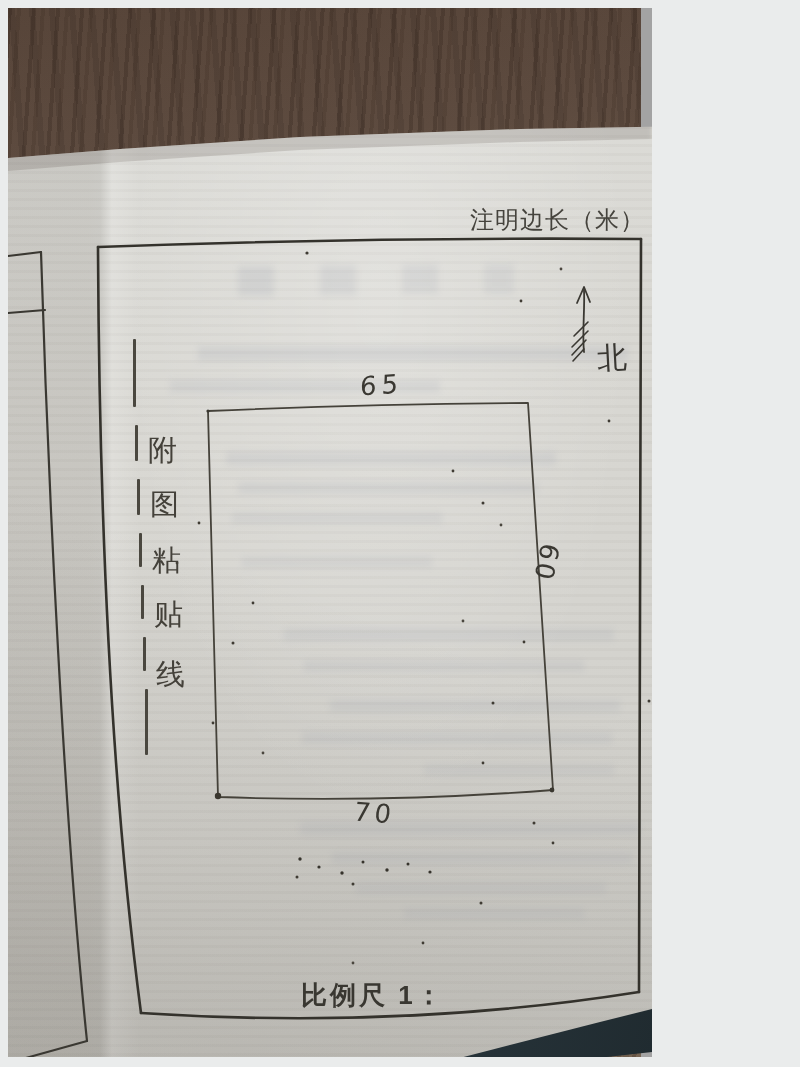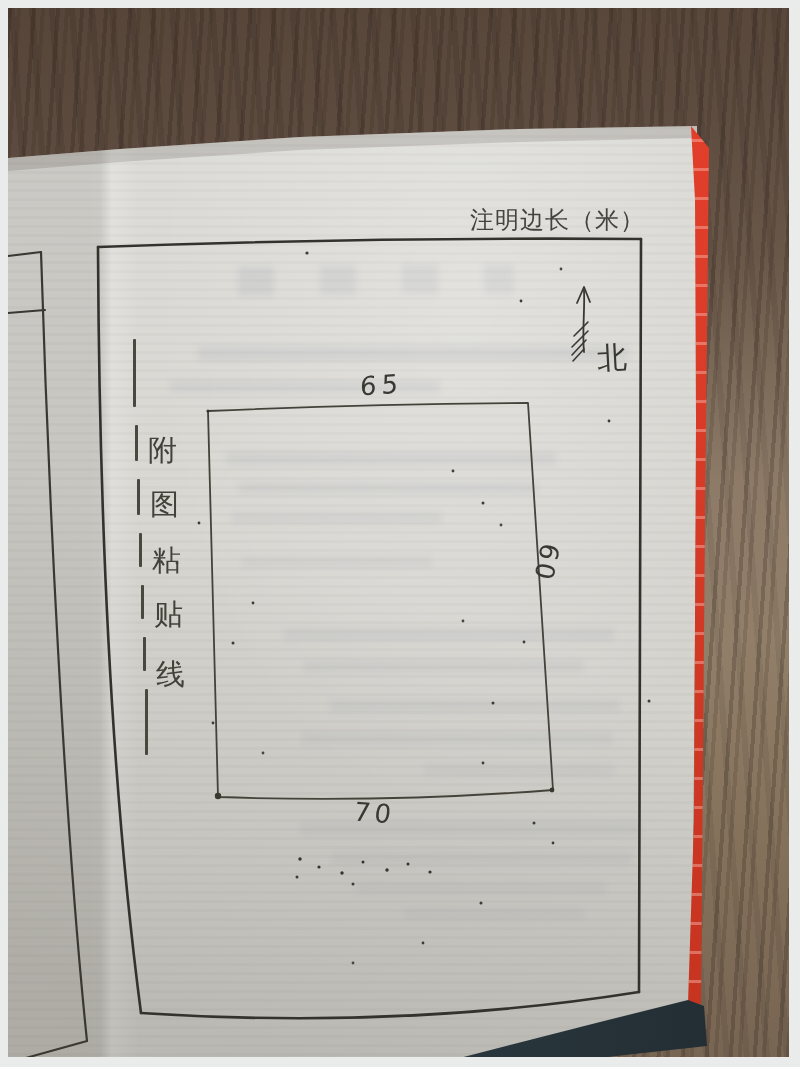--- a/index.html
+++ b/index.html
@@ -1,16 +1,16 @@
 <!DOCTYPE html>
 <html style="--cover-red: #d63b27; --cover-dark: #2c3a41; --paper: #d9d8d3; --ink: #3c3a34; --wood-dark: #564439; --wood-light: #92806d; --photo-border: #eaecec;"><head>
 <meta charset="utf-8">
 <style>
   html,body{margin:0;padding:0;background:#eaecec;}
-  #photo{position:relative;width:800px;height:1067px;overflow:hidden;background:#14b8a6;
+  #photo{position:relative;width:652px;height:1067px;overflow:hidden;background:#a3a3a3;
          font-family:"Liberation Serif", serif;}
   
   .wood{position:absolute;left:8px;top:8px;right:11px;bottom:10px;
     background:
       repeating-linear-gradient(94deg, rgba(35,22,15,.22) 0 4px, rgba(0,0,0,0) 4px 9px, rgba(45,30,20,.16) 9px 13px, rgba(0,0,0,0) 13px 24px),
       repeating-linear-gradient(86deg, rgba(95,75,58,.10) 0 14px, rgba(28,18,10,.12) 14px 20px),
       linear-gradient(175deg, var(--wood-dark,#564439) 0%, #5d4b40 14%, #6a584a 28%, var(--wood-light,#92806d) 48%, #97856f 62%, #88765f 80%, #7a6856 100%);}
   
   .page{position:absolute;inset:0;
     clip-path:polygon(8px 158px,120px 149px,300px 137px,520px 129px,697px 126px,698px 300px,696px 520px,692px 1004px,658px 1021px,560px 1043px,452px 1060px,8px 1060px);
@@ -129,20 +129,21 @@
       <path d="M584,287 L577,303 M584,287 L590,302"></path>
       <path d="M588,322 L574,336 M588,331 L572,347 M586,340 L572,355 M584,349 L573,361" stroke-width="1.6"></path>
     </g>
   </svg>
 
   <div class="txt header-note">注明边长（米）</div>
   <div class="txt north-label">北</div>
   <div class="txt dim top">65</div>
   <div class="txt dim right">60</div>
   <div class="txt dim bottom">70</div>
+  <div class="txt scale-label">比例尺 1：</div>
 
   <div class="paste-line">
     <span class="pl-dash" style="left:5px;top:2px;height:68px"></span>
     <span class="pl-dash" style="left:7px;top:88px;height:36px"></span>
     <span class="pl-char" style="left:20px;top:94px">附</span>
     <span class="pl-dash" style="left:9px;top:142px;height:36px"></span>
     <span class="pl-char" style="left:22px;top:148px">图</span>
     <span class="pl-dash" style="left:11px;top:196px;height:34px"></span>
     <span class="pl-char" style="left:24px;top:204px">粘</span>
     <span class="pl-dash" style="left:13px;top:248px;height:34px"></span>

